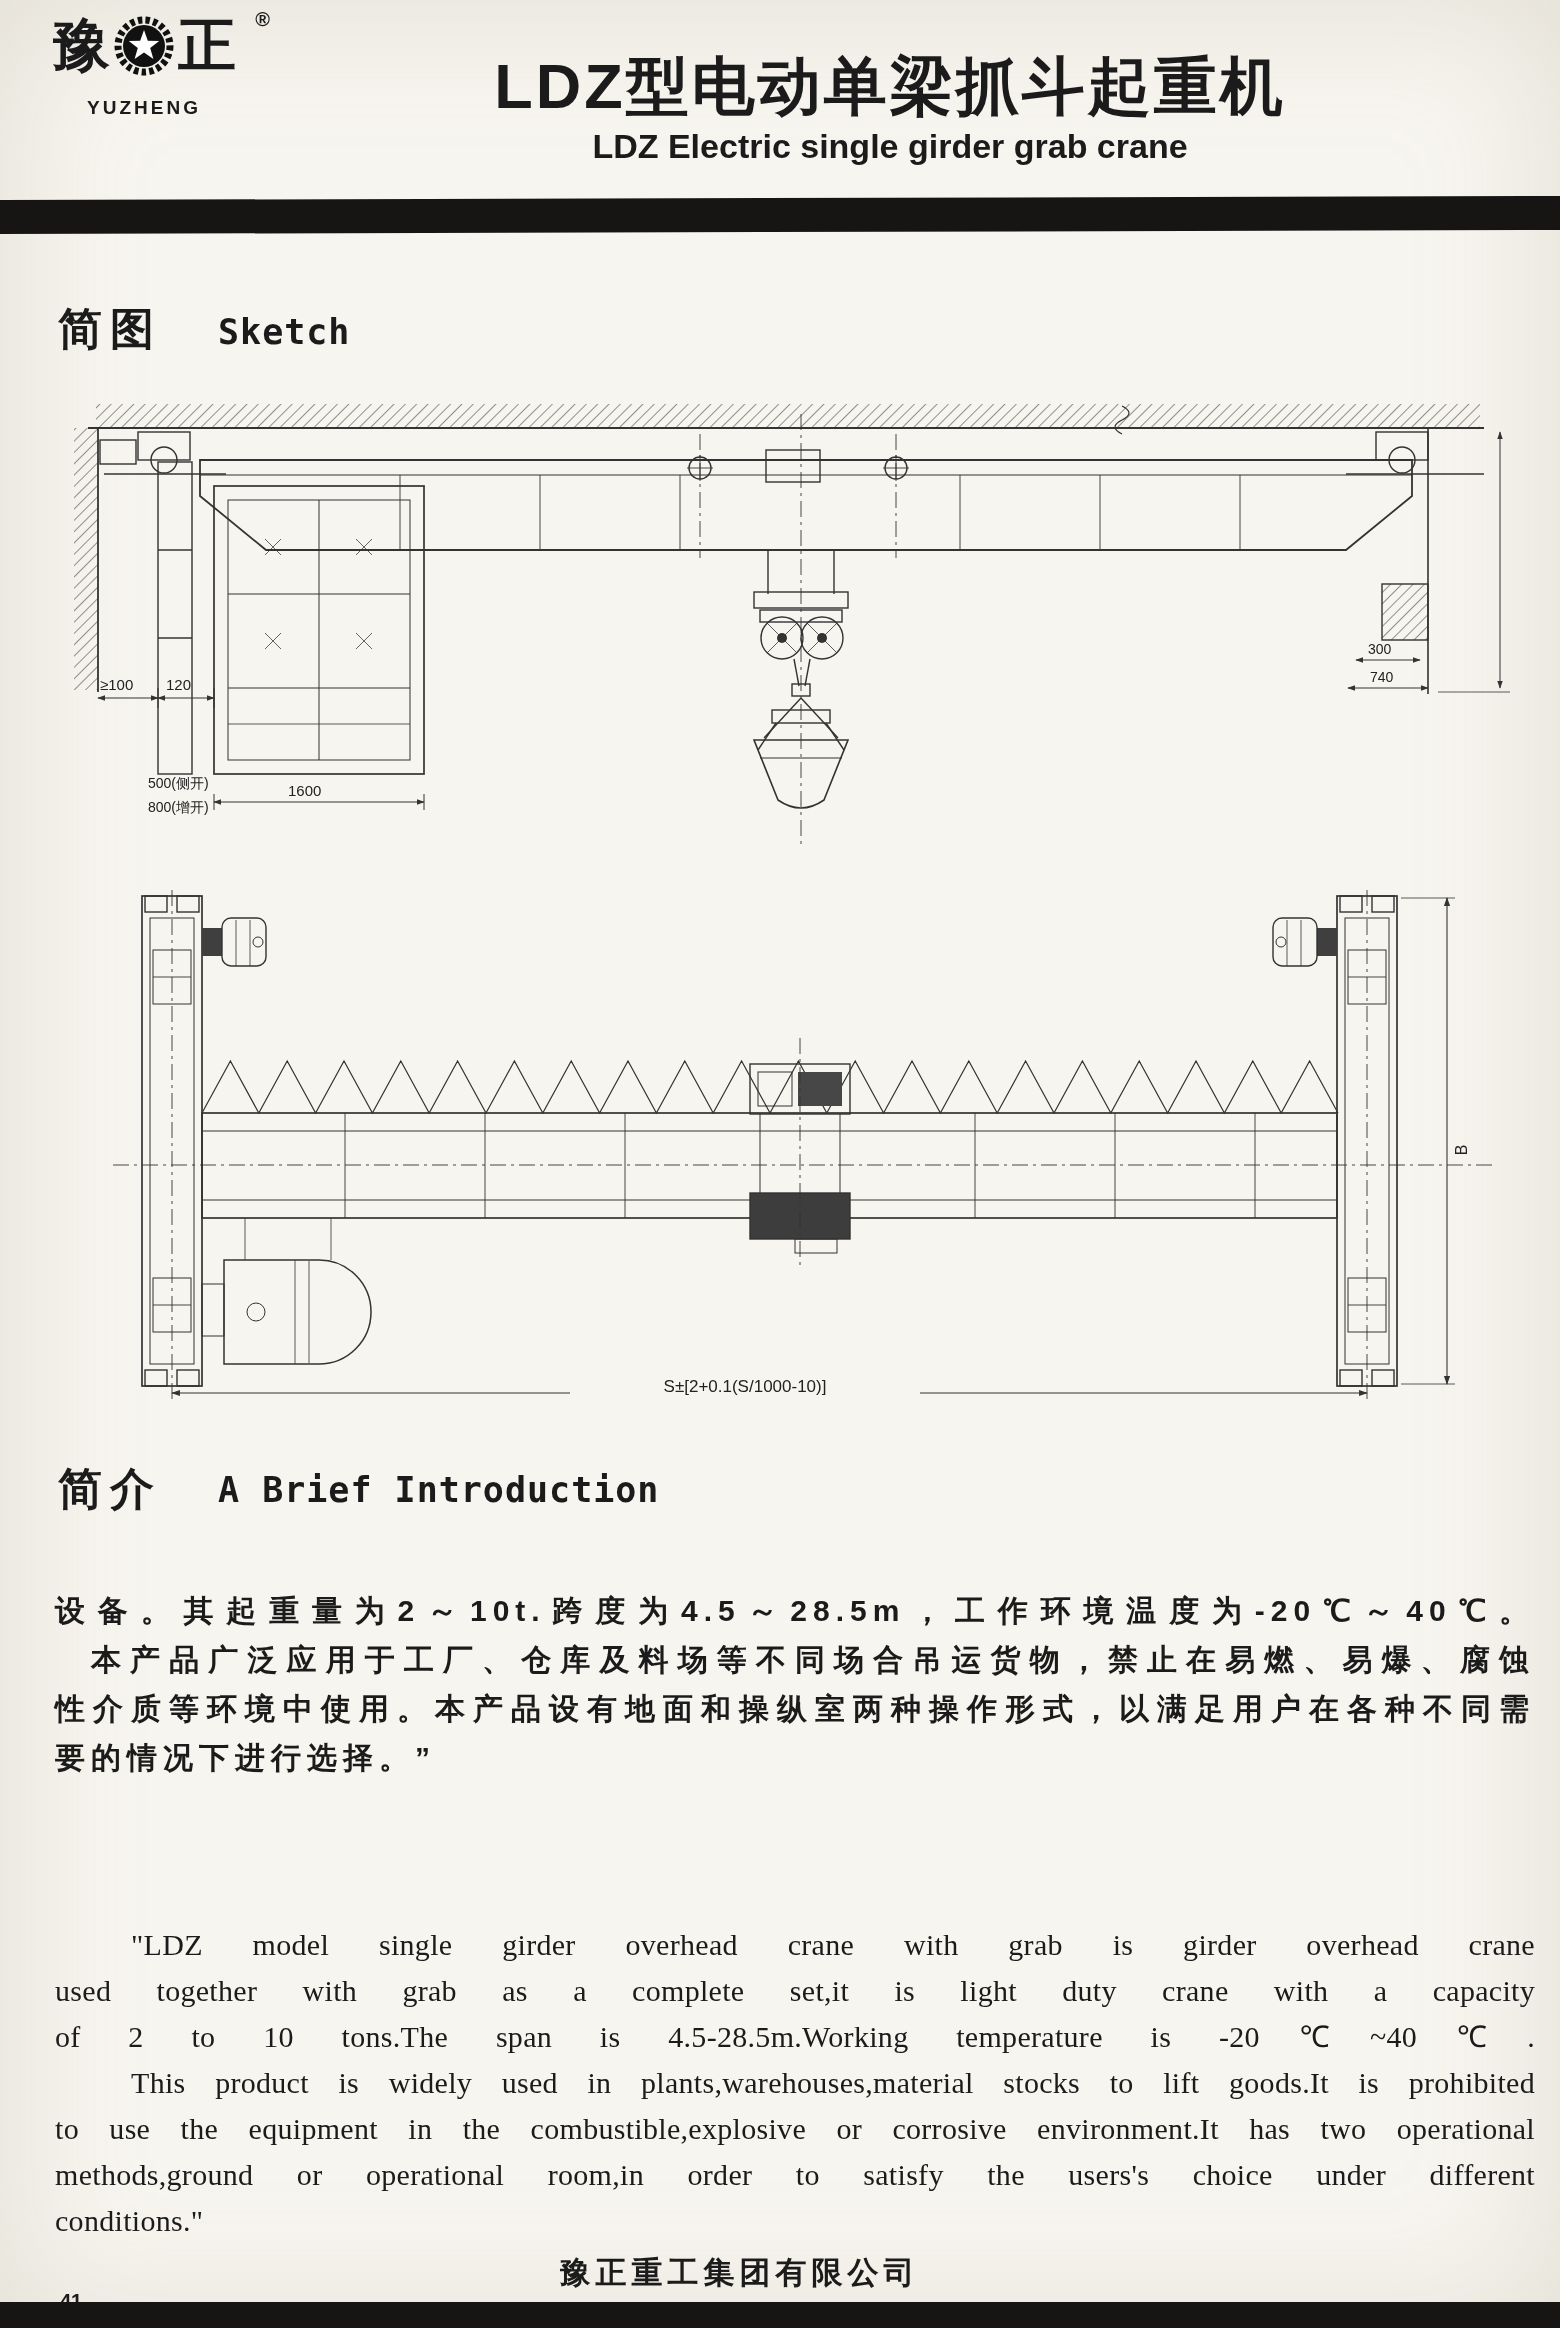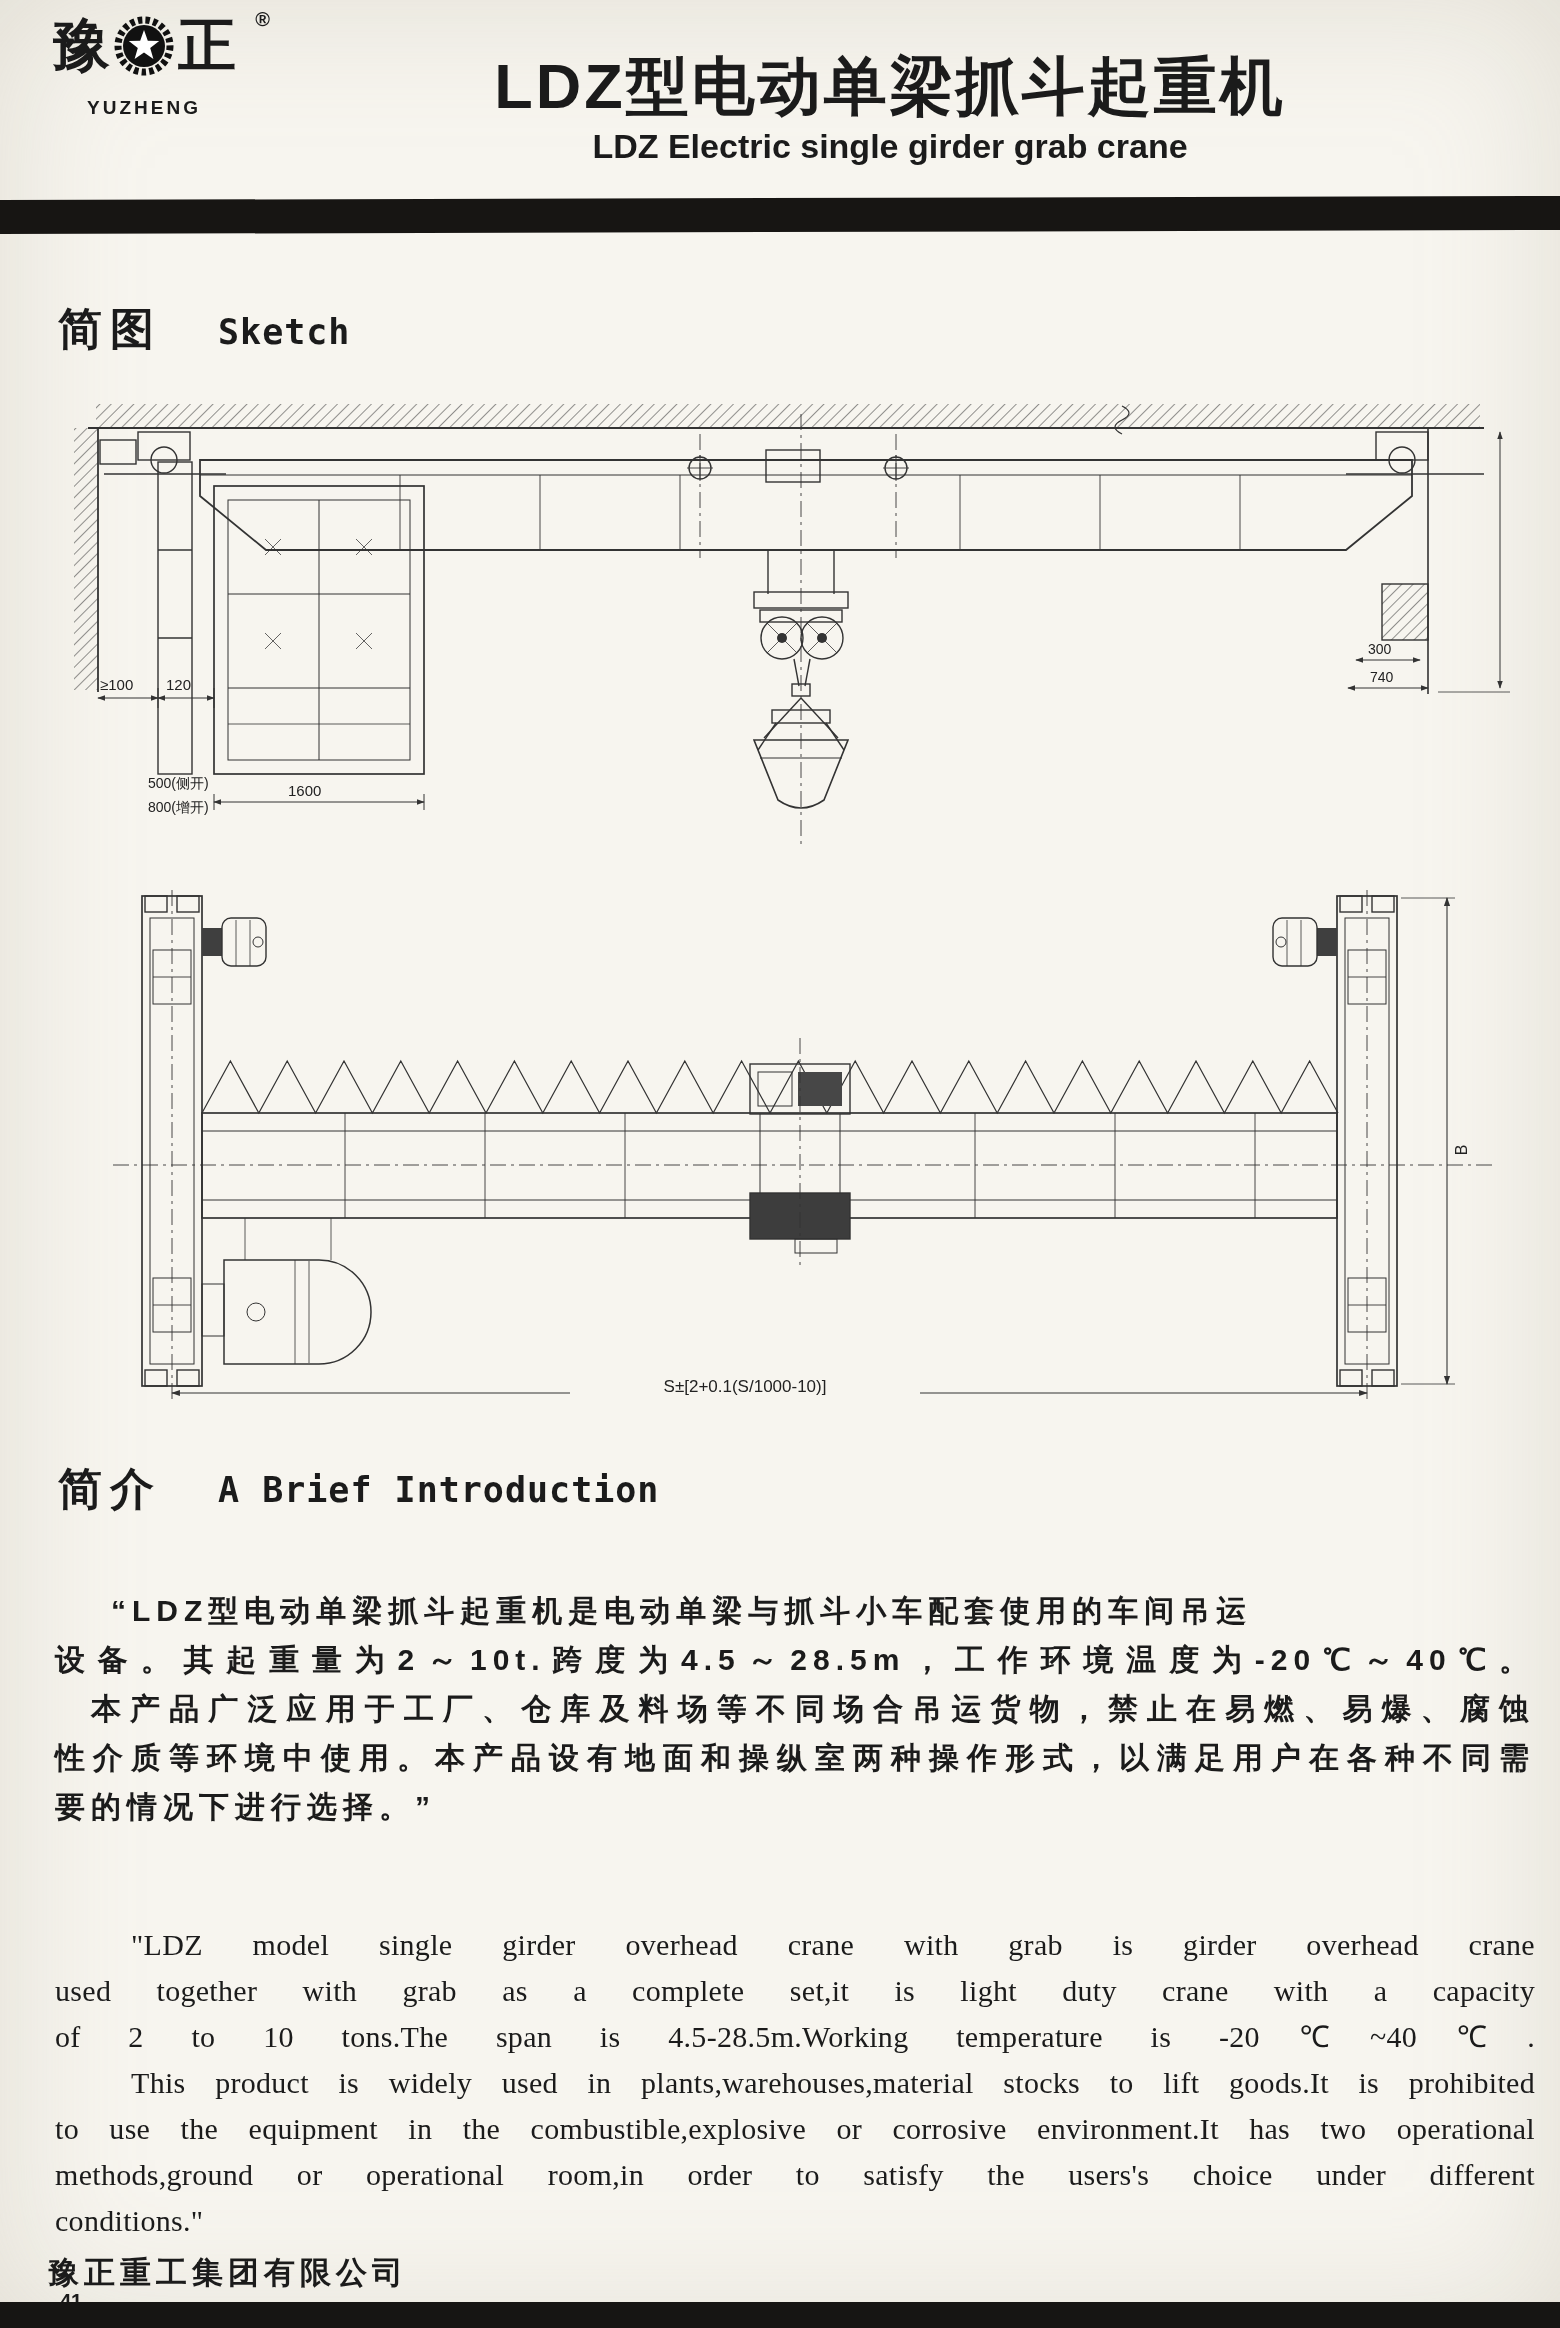--- a/index.html
+++ b/index.html
@@ -31,22 +31,22 @@
   .zh-para{position:absolute;left:55px;top:1586px;width:1480px;font-size:30px;font-weight:700;
            letter-spacing:6px;line-height:49px;}
   .zh-just{text-align:justify;text-align-last:justify;}
   .zh-indent{text-indent:56px;}
   .zh-indent2{text-indent:36px;}
   .en-para{position:absolute;left:55px;top:1922px;width:1480px;font-family:"Liberation Serif",serif;
            font-size:30px;line-height:46px;letter-spacing:.3px;}
   .en-just{text-align:justify;text-align-last:justify;}
   .en-indent{text-indent:76px;}
   
-  .footer-company{position:absolute;left:0;top:2252px;width:1479px;
-                  font-size:31px;font-weight:700;letter-spacing:5px;padding-left:48px;}
+  .footer-company{position:absolute;left:0;top:2252px;width:1479px;text-align:center;
+                  font-size:31px;font-weight:700;letter-spacing:5px;}
   .page-number{position:absolute;left:60px;top:2290px;font-size:20px;font-weight:700;}
   .bar-bottom{position:absolute;left:-4px;top:2302px;width:1570px;height:28px;background:#161513;}
 </style>
 </head>
 <body>
 
 <div id="page">
 
   <div>
     <div class="logo">
@@ -317,21 +317,20 @@
     </g>
   </svg>
   </div>
 
   <div class="section-heading" id="intro-heading">
     <span class="heading-zh">简介</span>
     <span class="heading-en">A Brief Introduction</span>
   </div>
 
   <div class="zh-para">
-    <div class="zh-line zh-indent">“LDZ型电动单梁抓斗起重机是电动单梁与抓斗小车配套使用的车间吊运</div>
     <div class="zh-line zh-just">设备。其起重量为2～10t.跨度为4.5～28.5m，工作环境温度为-20℃～40℃。</div>
     <div class="zh-line zh-just zh-indent2">本产品广泛应用于工厂、仓库及料场等不同场合吊运货物，禁止在易燃、易爆、腐蚀</div>
     <div class="zh-line zh-just">性介质等环境中使用。本产品设有地面和操纵室两种操作形式，以满足用户在各种不同需</div>
     <div class="zh-line">要的情况下进行选择。”</div>
   </div>
 
   <div class="en-para">
     <div class="en-line en-just en-indent">"LDZ model single girder overhead crane with grab is girder overhead crane</div>
     <div class="en-line en-just">used together with grab as a complete set,it is light duty crane with a capacity</div>
     <div class="en-line en-just">of 2 to 10 tons.The span is 4.5-28.5m.Working temperature is -20℃~40℃.</div>

